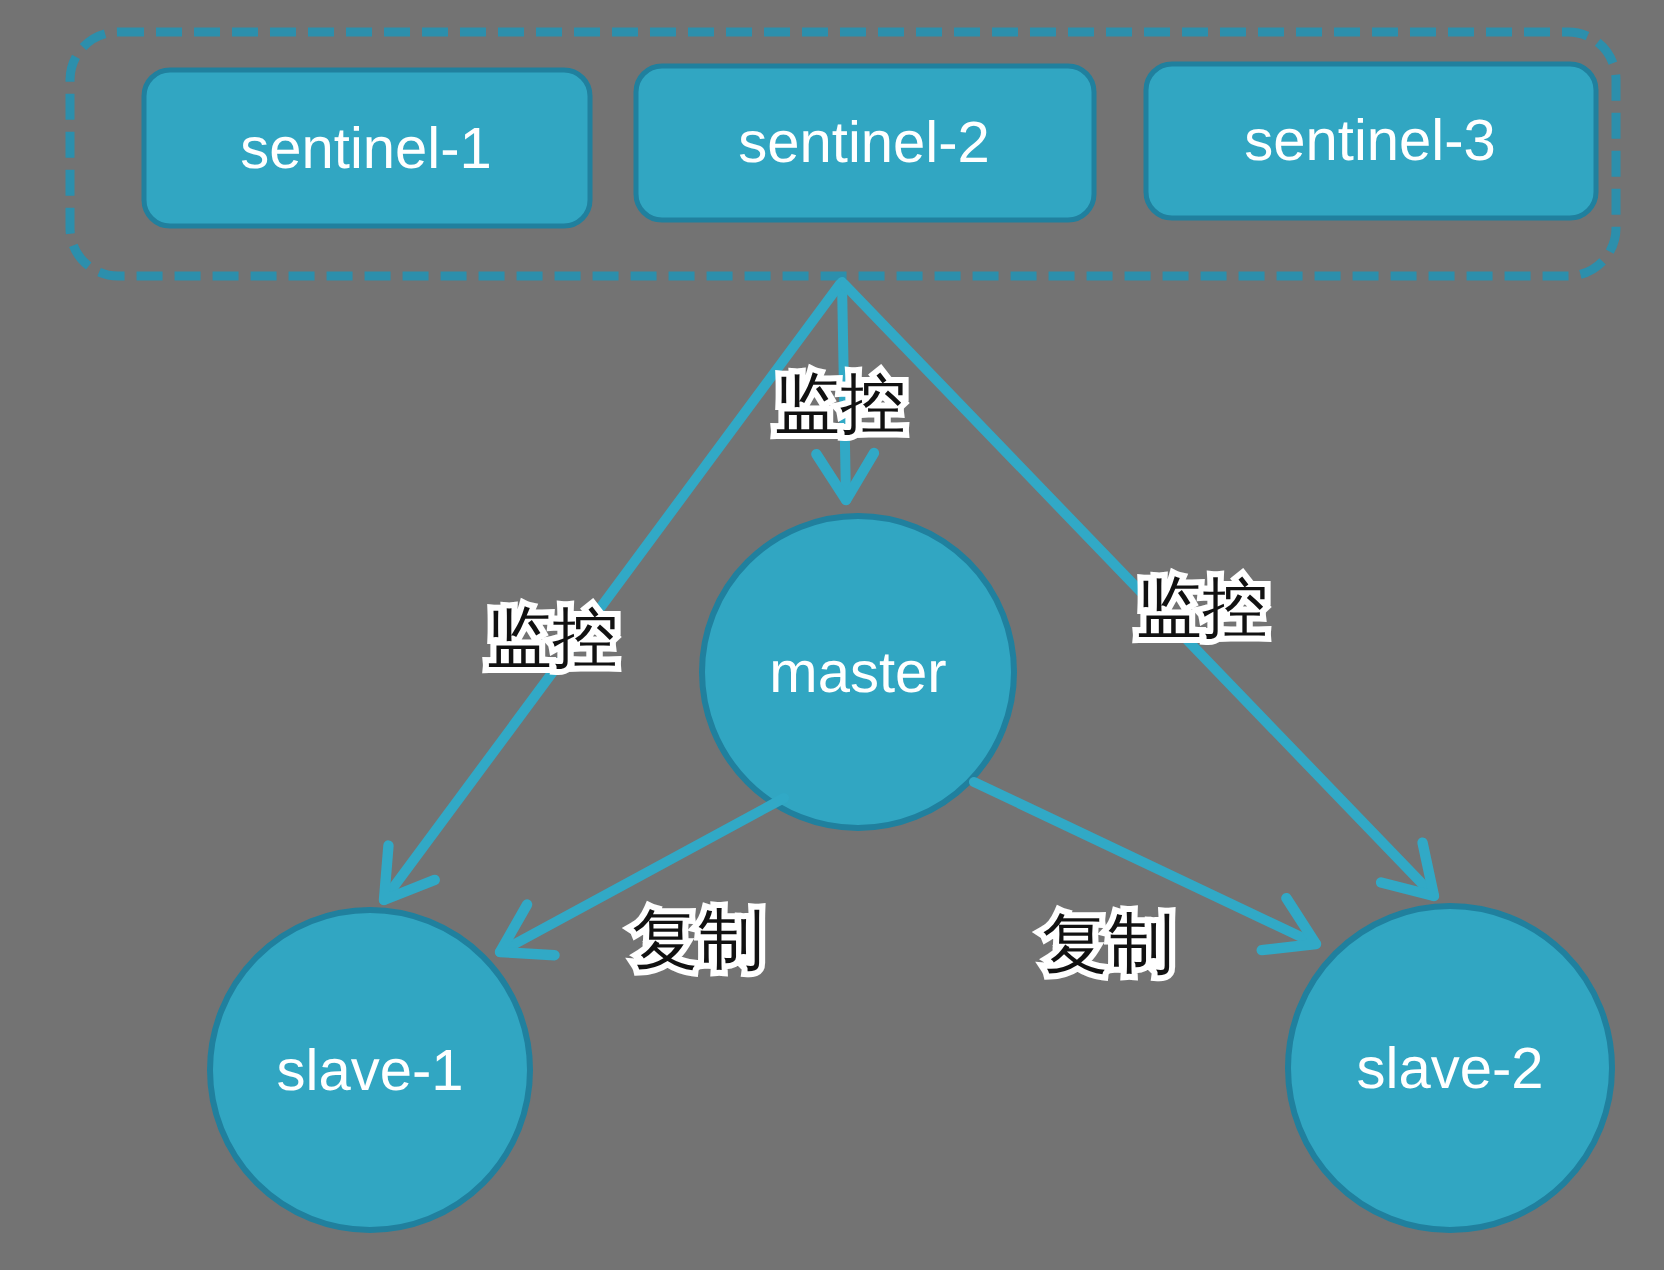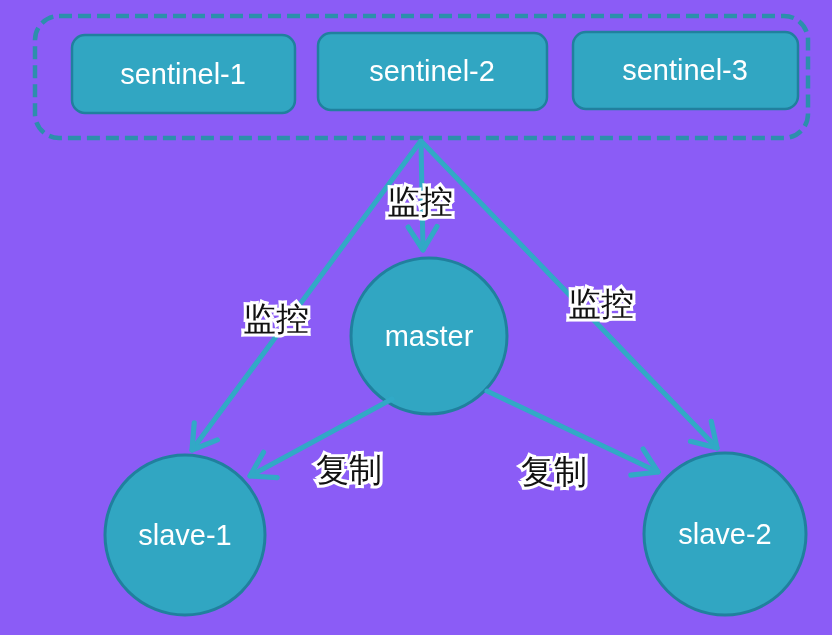--- a/index.html
+++ b/index.html
@@ -12,21 +12,21 @@
   }
   html, body {
     margin: 0;
     padding: 0;
     background: #FFFFFF;
   }
   .canvas {
     width: 832px;
     height: 635px;
     position: relative;
-    background: #8b5cf6;
+    background: #737373;
     overflow: hidden;
   }
   svg { display: block; }
 
   .sentinel-container {
     fill: none;
     stroke: var(--dashed-border);
     stroke-width: 4.5;
     stroke-dasharray: 13 6;
   }

